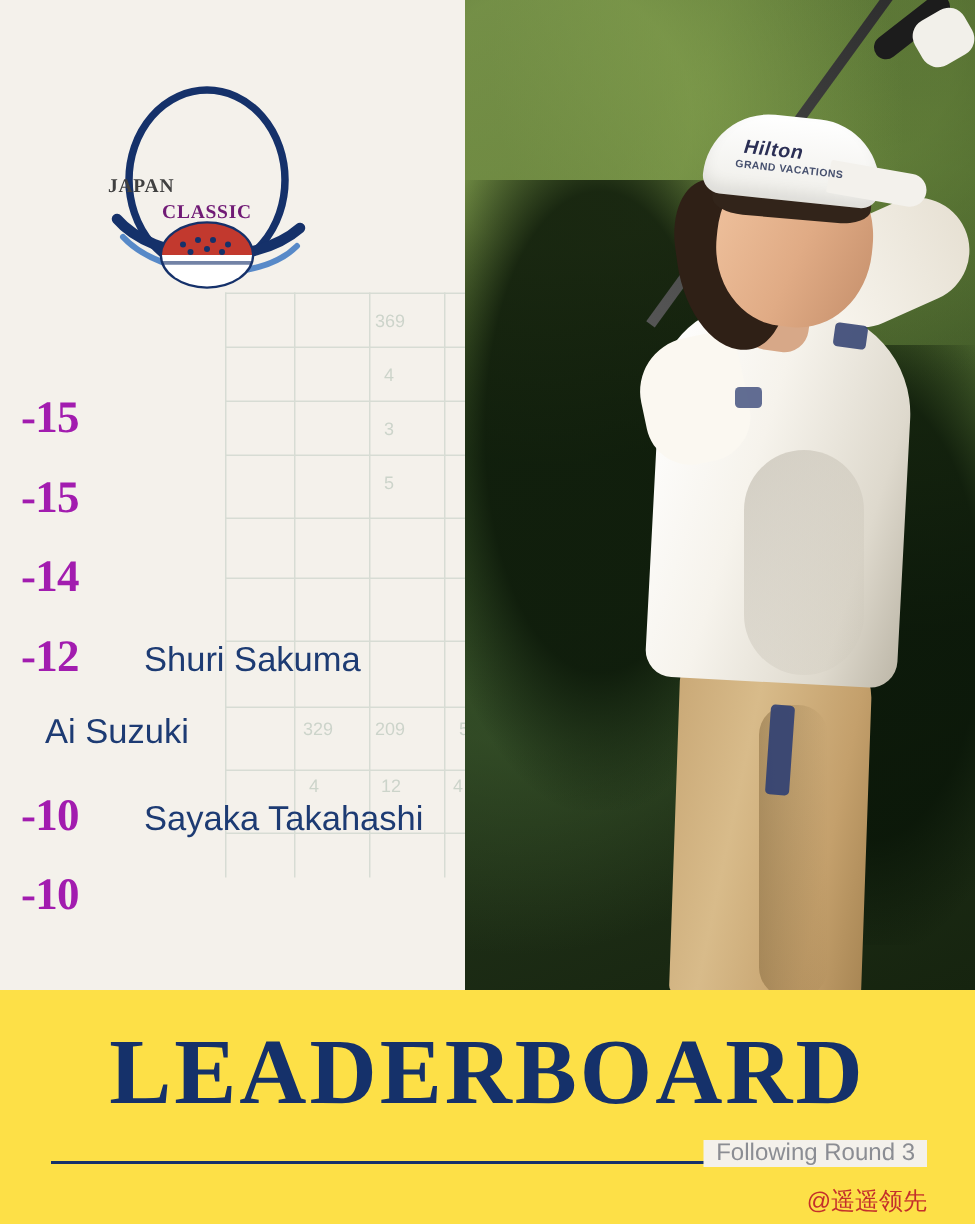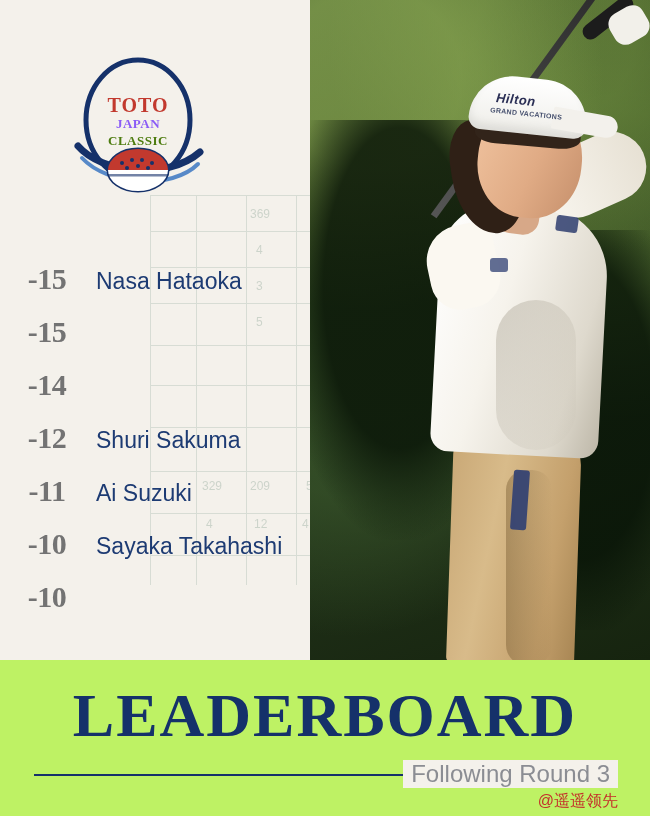--- a/index.html
+++ b/index.html
@@ -335,75 +335,75 @@
     color: #c2392e;
     font-size: 20px;
     font-weight: bold;
     letter-spacing: 1px;
     font-family: "Liberation Serif", serif;
   }
   .logo-text-japan {
     position: absolute;
     left: 0; right: 0;
     top: 68px;
-    text-align: center;
-    color: #8b5cf6;
+    text-align: left;
+    color: #404040;
     font-size: 13px;
     font-weight: bold;
     letter-spacing: 0.5px;
     font-family: "Liberation Serif", serif;
   }
   .logo-text-classic {
     position: absolute;
     left: 0; right: 0;
     top: 85px;
     text-align: center;
-    color: #4d7c0f;
+    color: #701a75;
     font-size: 13px;
     font-weight: bold;
     letter-spacing: 0.5px;
     font-family: "Liberation Serif", serif;
   }
 
   
   .board {
     position: absolute;
     left: 14px;
     top: 262px;
     width: 300px;
   }
   .row {
     display: flex;
     align-items: baseline;
     height: 53px;
   }
   .score {
     width: 66px;
-    text-align: center;
-    color: #737373;
+    text-align: left;
+    color: #a21caf;
     font-size: 30px;
     font-weight: bold;
     font-family: "Liberation Serif", serif;
     letter-spacing: -0.5px;
   }
   .pname {
     padding-left: 16px;
     color: #1d3b73;
     font-size: 23px;
     font-family: "Liberation Sans", sans-serif;
   }
 
   
   .banner {
     position: absolute;
     left: 0;
     right: 0;
     top: 660px;
     height: 156px;
-    background: #bef264;
+    background: #fde047;
   }
   .lb-title {
     position: absolute;
     left: 0;
     right: 0;
     top: 24px;
     text-align: center;
     color: #15316a;
     font-size: 62px;
     font-weight: bold;
@@ -417,21 +417,21 @@
     right: 34px;
     top: 114px;
     height: 2px;
     background: #15316a;
   }
   .subtitle {
     position: absolute;
     right: 32px;
     top: 100px;
     color: #8b8d93;
-    font-size: 24px;
+    font-size: 16px;
     background: #f4f1eb;
     padding: 0 8px;
     font-family: "Liberation Sans", sans-serif;
   }
   .handle {
     position: absolute;
     right: 32px;
     top: 131px;
     color: #c4302b;
     font-size: 16px;
@@ -515,42 +515,39 @@
         <circle cx="50" cy="115" r="2"></circle>
           <circle cx="60" cy="112" r="2"></circle>
         <circle cx="70" cy="112" r="2"></circle>
           <circle cx="80" cy="115" r="2"></circle>
         <circle cx="55" cy="120" r="2"></circle>
           <circle cx="66" cy="118" r="2"></circle>
         <circle cx="76" cy="120" r="2"></circle>
       </g>
       <rect x="36" y="126" width="60" height="2.5" fill="#15316a" opacity="0.6"></rect>
     </svg>
-    <div class="logo-text-toto">TOTO</div>
     <div class="logo-text-japan">JAPAN</div>
     <div class="logo-text-classic">CLASSIC</div>
   </div>
 
   <div class="board">
     <div class="row">
       <div class="score">-15</div>
-      <div class="pname">Nasa Hataoka</div>
     </div>
     <div class="row">
       <div class="score">-15</div>
     </div>
     <div class="row">
       <div class="score">-14</div>
     </div>
     <div class="row">
       <div class="score">-12</div>
       <div class="pname">Shuri Sakuma</div>
     </div>
     <div class="row">
-      <div class="score">-11</div>
       <div class="pname">Ai Suzuki</div>
     </div>
     <div class="row">
       <div class="score">-10</div>
       <div class="pname">Sayaka Takahashi</div>
     </div>
     <div class="row">
       <div class="score">-10</div>
     </div>
   </div>

